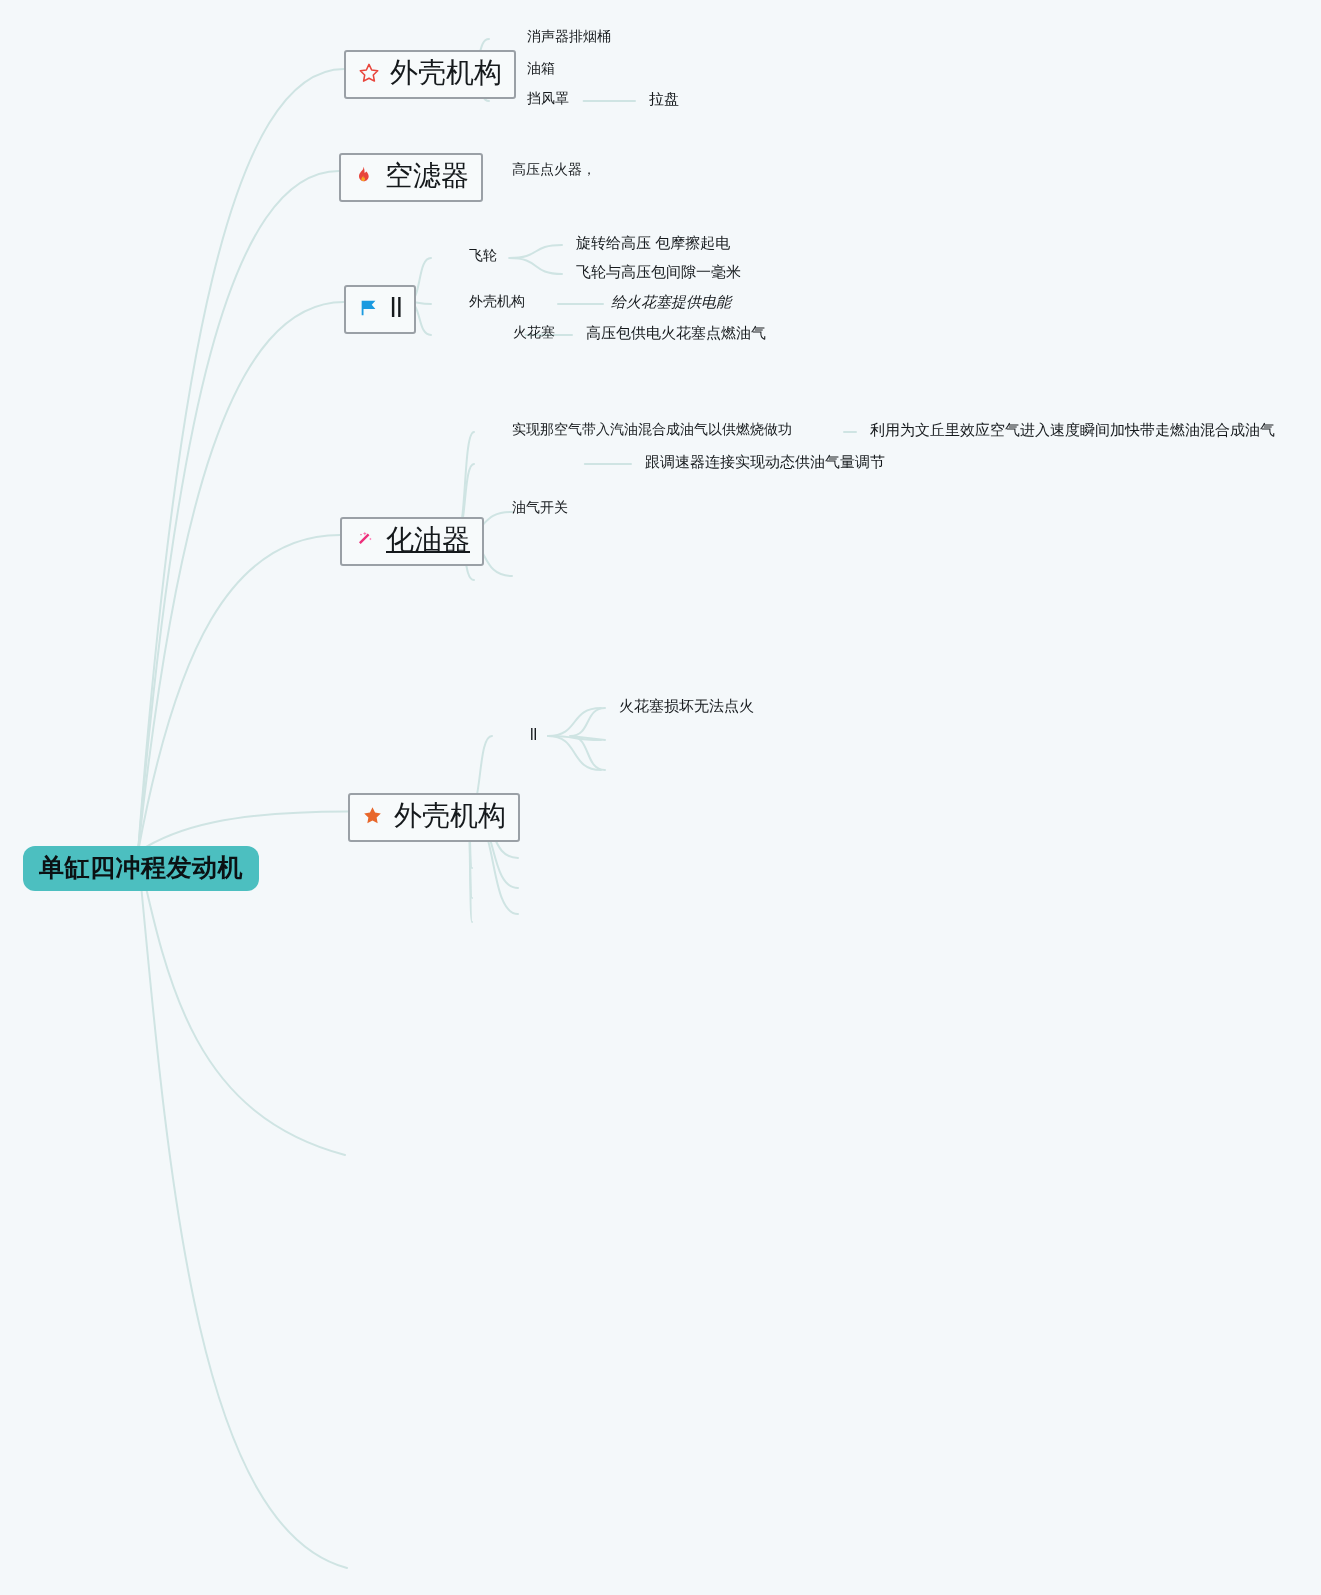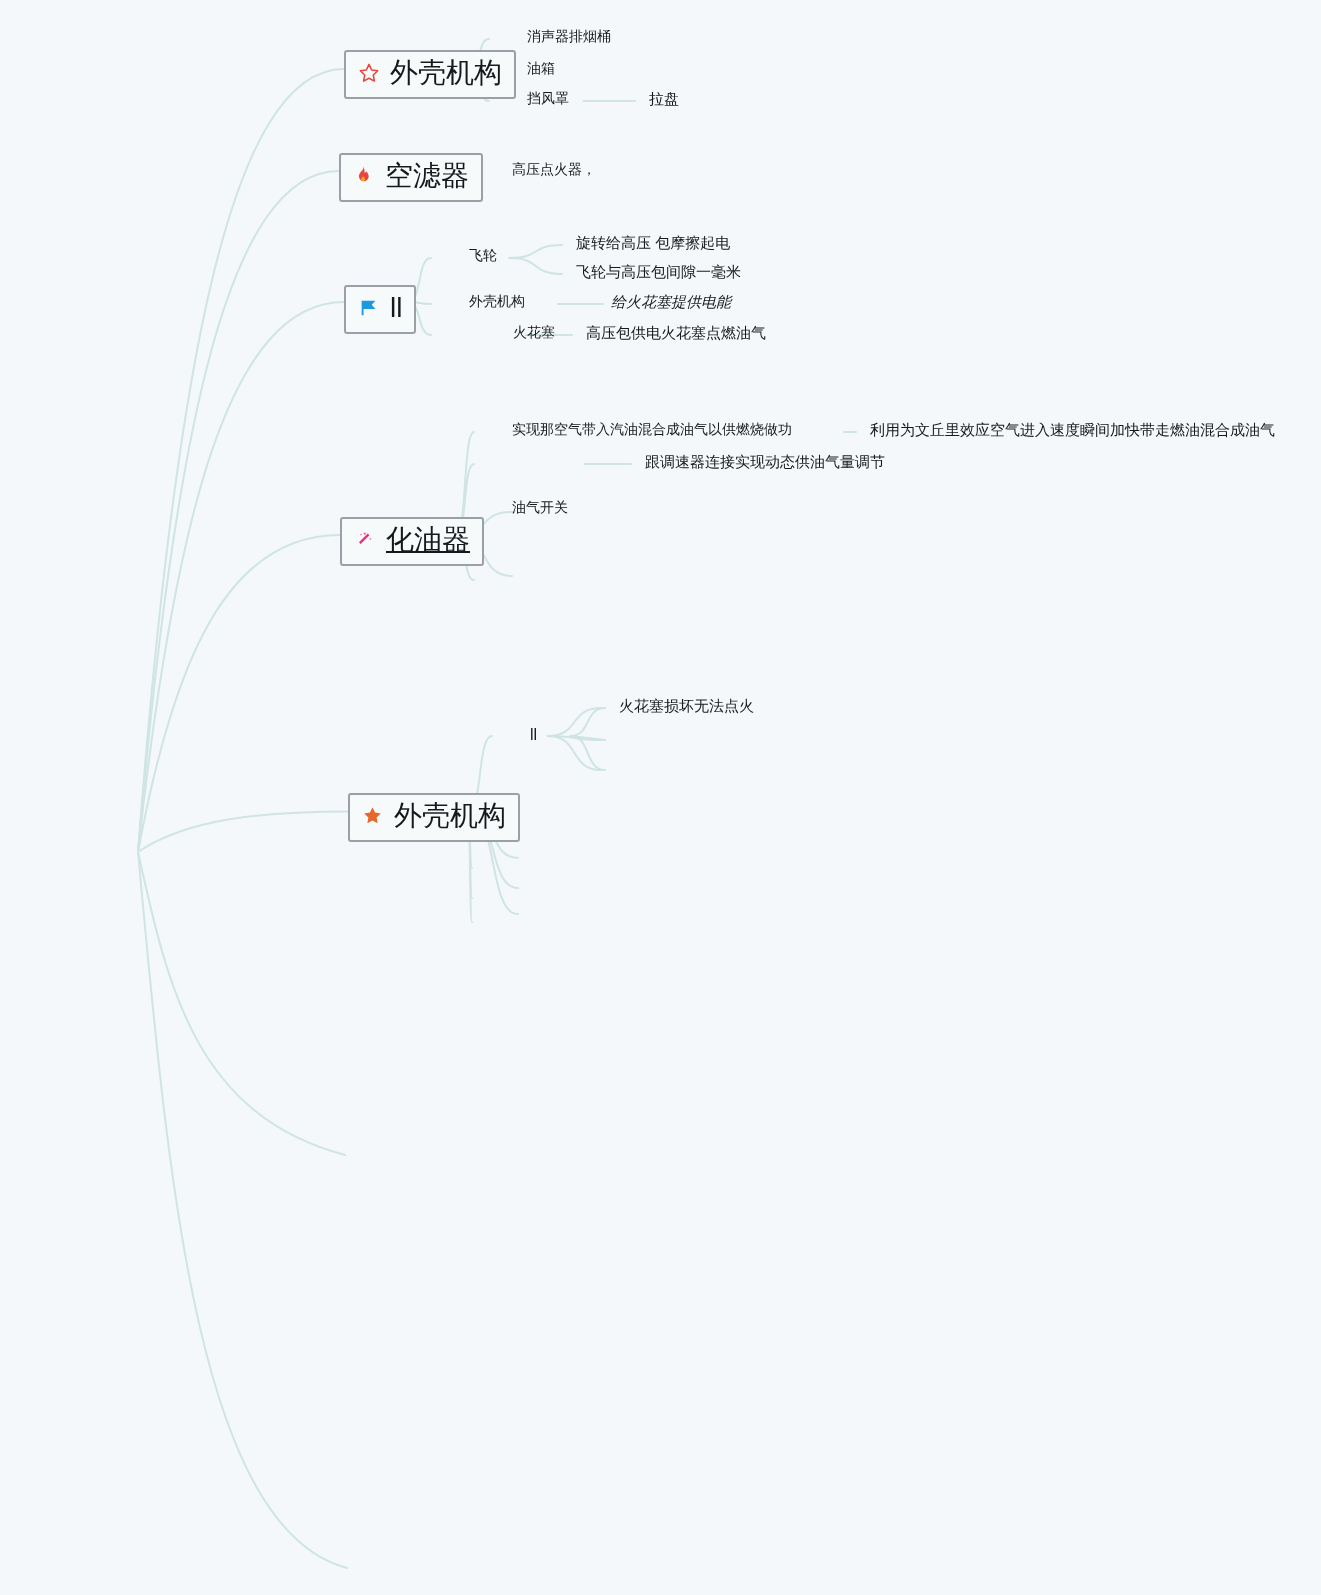--- a/index.html
+++ b/index.html
@@ -129,20 +129,23 @@
         <path d="M468,811.5 C498,811.5 488,828 518,828"></path>
         <path d="M468,811.5 C498,811.5 488,858 518,858"></path>
         <path d="M468,811.5 C498,811.5 488,888 518,888"></path>
         <path d="M468,811.5 C498,811.5 488,914 518,914"></path>
         <path d="M548,736 C579.8,736 569.2,708 601,708"></path>
         <path d="M548,736 C579.8,736 569.2,740 601,740"></path>
         <path d="M548,736 C579.8,736 569.2,770 601,770"></path>
       </g>
   </svg>
 
+  <div class="node root" style="left:23px; top:846px;">
+    <span>单缸四冲程发动机</span>
+  </div>
 
   <div class="node l1" style="left:344px; top:50px;">
     <span class="ico">
       <svg viewBox="0 0 24 24" width="22" height="22">
         <path d="M12 2.6l2.9 6.1 6.6.9-4.8 4.6 1.2 6.6L12 17.7 6.1 20.8l1.2-6.6L2.5 9.6l6.6-.9z" fill="none" stroke="#e8453c" stroke-width="1.7" stroke-linejoin="round"></path>
       </svg>
     </span>
     <span>外壳机构</span>
   </div>
 

